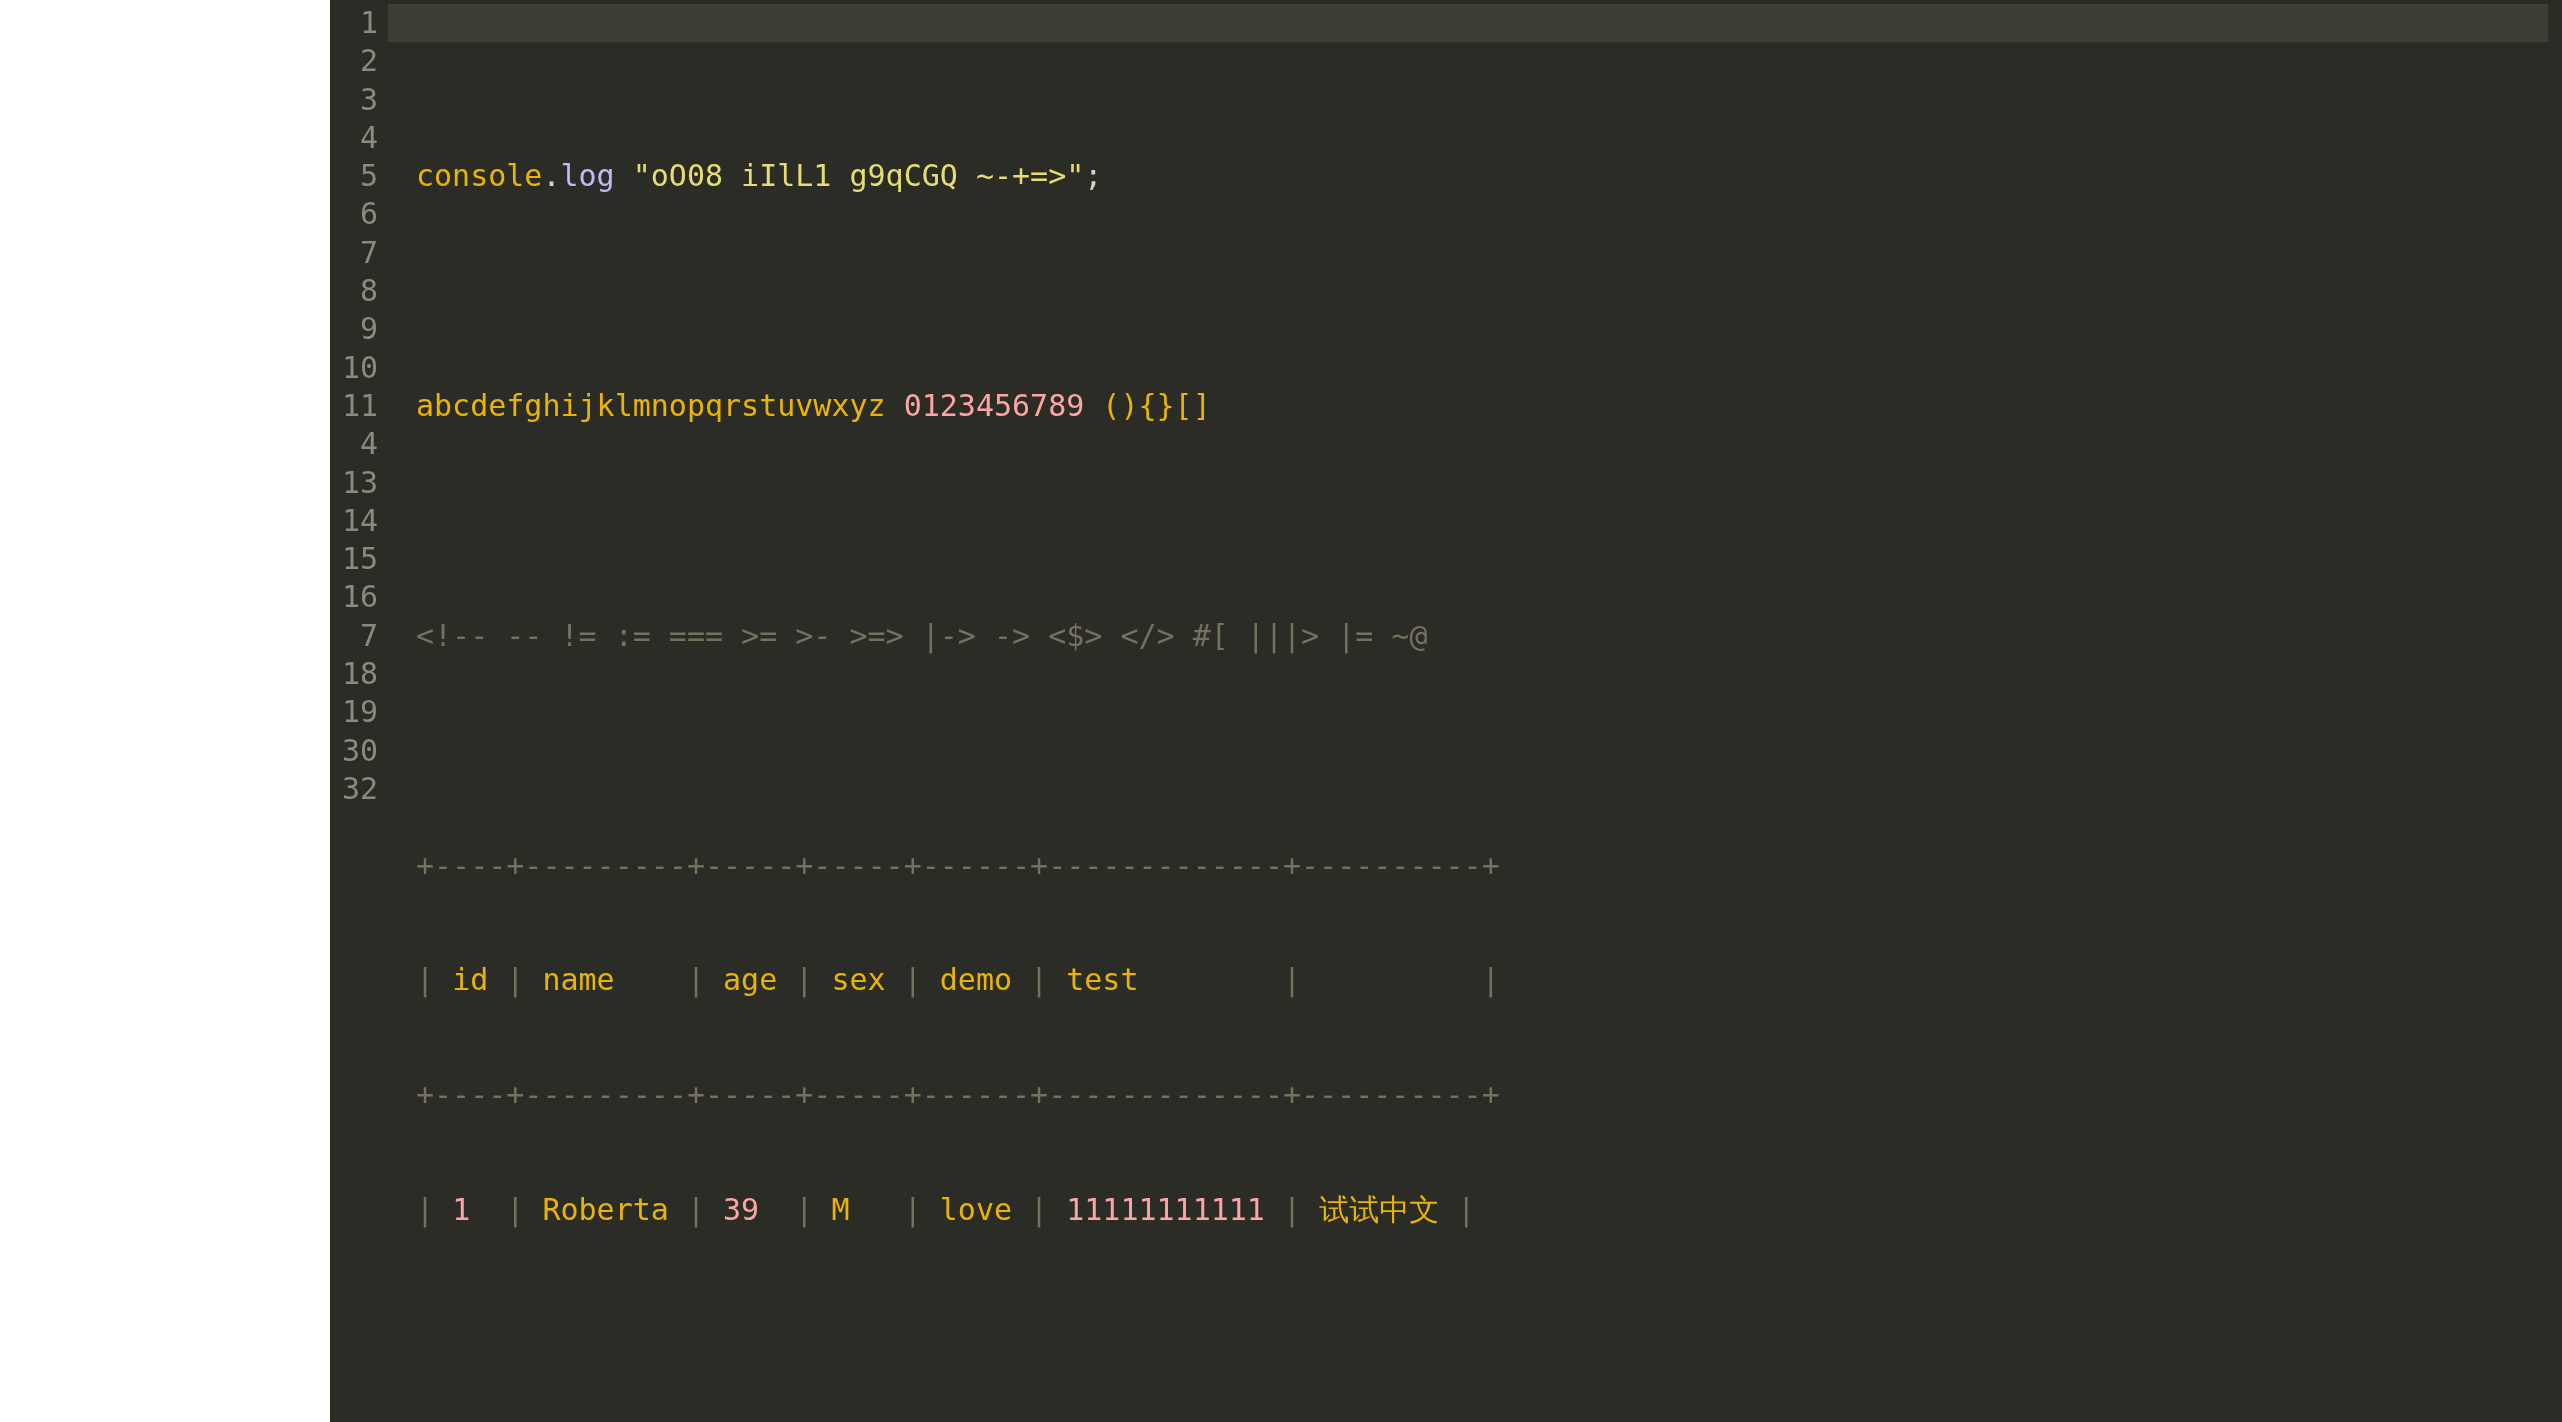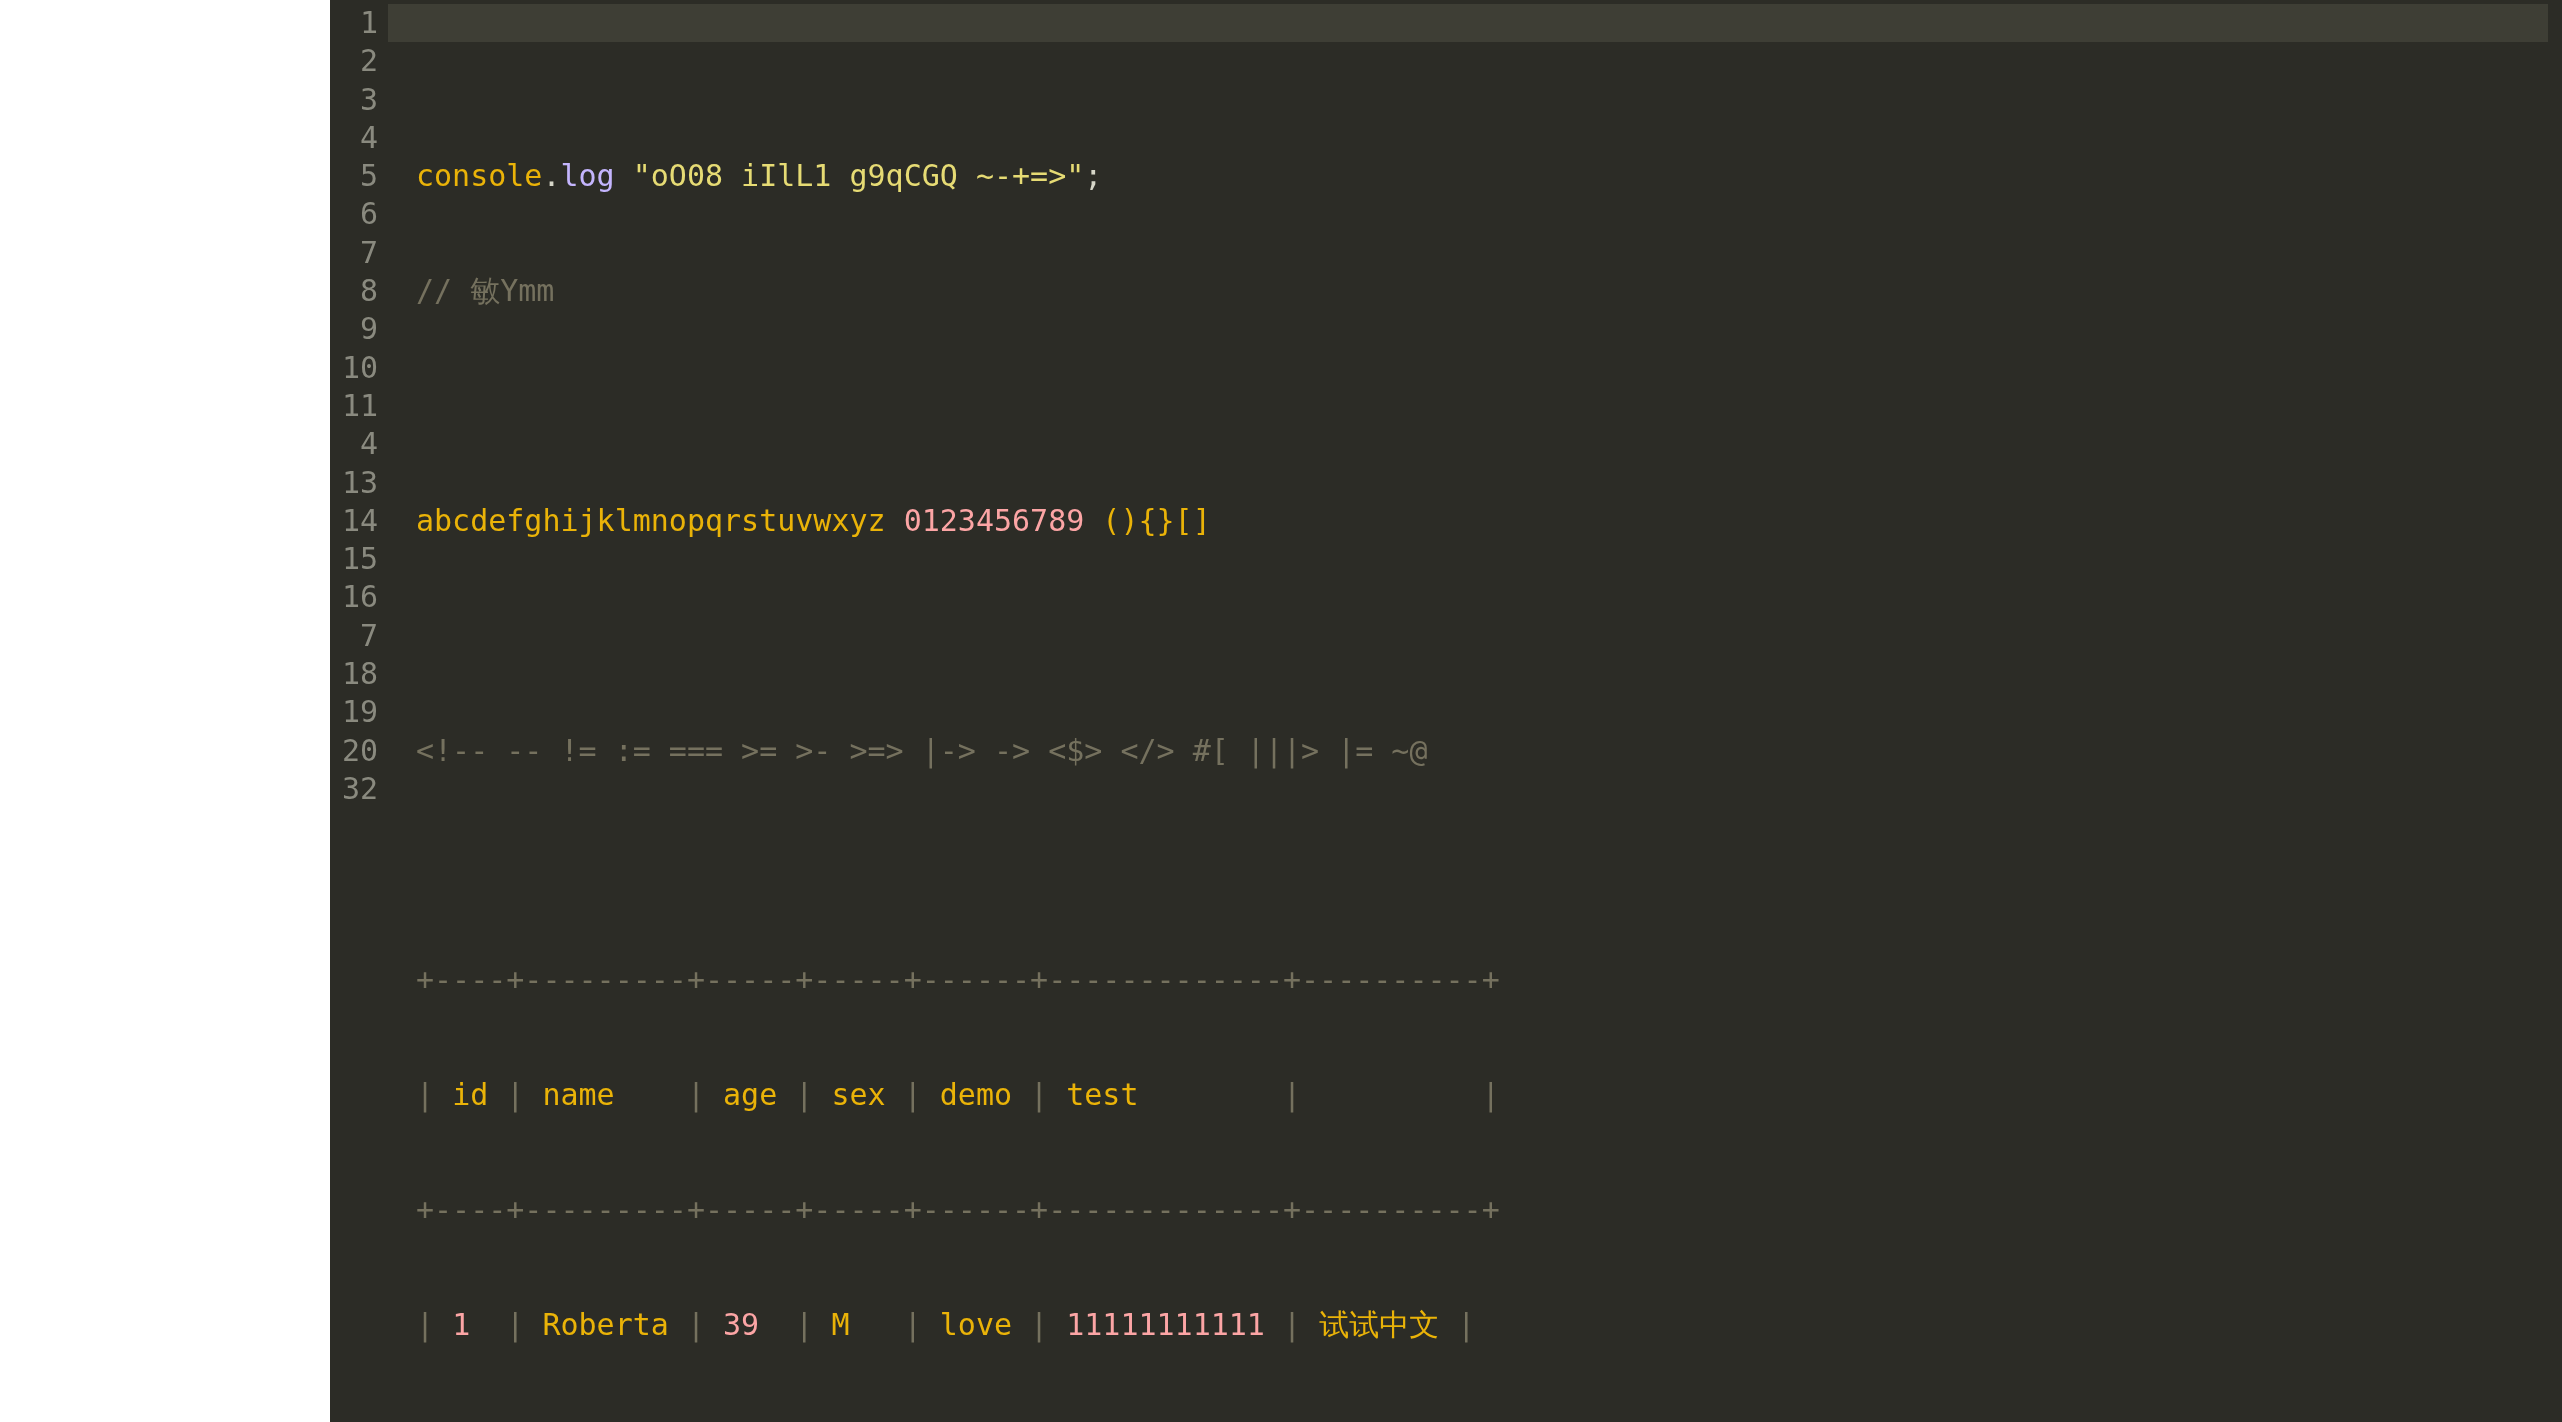--- a/index.html
+++ b/index.html
@@ -73,28 +73,27 @@
       <div class="ln">10</div>
       <div class="ln">11</div>
       <div class="ln">4</div>
       <div class="ln">13</div>
       <div class="ln">14</div>
       <div class="ln">15</div>
       <div class="ln">16</div>
       <div class="ln">7</div>
       <div class="ln">18</div>
       <div class="ln">19</div>
-      <div class="ln">20</div>
+      <div class="ln">30</div>
       <div class="ln">32</div>
     </div>
   <div class="code">
     <div class="active-line-bg"></div>
 
     <div class="code-line"><span class="tok-obj">console</span><span class="tok-punc">.</span><span class="tok-method">log</span><span class="tok-obj"> </span><span class="tok-str">"oO08 iIlL1 g9qCGQ ~-+=&gt;"</span><span class="tok-punc">;</span></div>
-    <div class="code-line"><span class="tok-comment">// 敏Ymm</span></div>
     <div class="code-line"><span></span></div>
     <div class="code-line"><span class="tok-obj">abcdefghijklmnopqrstuvwxyz </span><span class="tok-num">0123456789</span><span class="tok-obj"> (){}[]</span></div>
     <div class="code-line"><span></span></div>
     <div class="code-line"><span class="tok-comment">&lt;!-- -- != := === &gt;= &gt;- &gt;=&gt; |-&gt; -&gt; &lt;$&gt; &lt;/&gt; #[ |||&gt; |= ~@</span></div>
     <div class="code-line"><span></span></div>
     <div class="code-line"><span class="tok-comment">+----+---------+-----+-----+------+-------------+----------+</span></div>
     <div class="code-line"><span class="tok-comment">| </span><span class="tok-obj">id</span><span class="tok-comment"> | </span><span class="tok-obj">name   </span><span class="tok-comment"> | </span><span class="tok-obj">age</span><span class="tok-comment"> | </span><span class="tok-obj">sex</span><span class="tok-comment"> | </span><span class="tok-obj">demo</span><span class="tok-comment"> | </span><span class="tok-obj">test       </span><span class="tok-comment"> | </span><span class="tok-obj">        </span><span class="tok-comment"> |</span></div>
     <div class="code-line"><span class="tok-comment">+----+---------+-----+-----+------+-------------+----------+</span></div>
     <div class="code-line"><span class="tok-comment">| </span><span class="tok-num">1 </span><span class="tok-comment"> | </span><span class="tok-obj">Roberta</span><span class="tok-comment"> | </span><span class="tok-num">39 </span><span class="tok-comment"> | </span><span class="tok-obj">M  </span><span class="tok-comment"> | </span><span class="tok-obj">love</span><span class="tok-comment"> | </span><span class="tok-num">11111111111</span><span class="tok-comment"> | </span><span class="tok-obj">试试中文</span><span class="tok-comment"> |</span></div>
     

